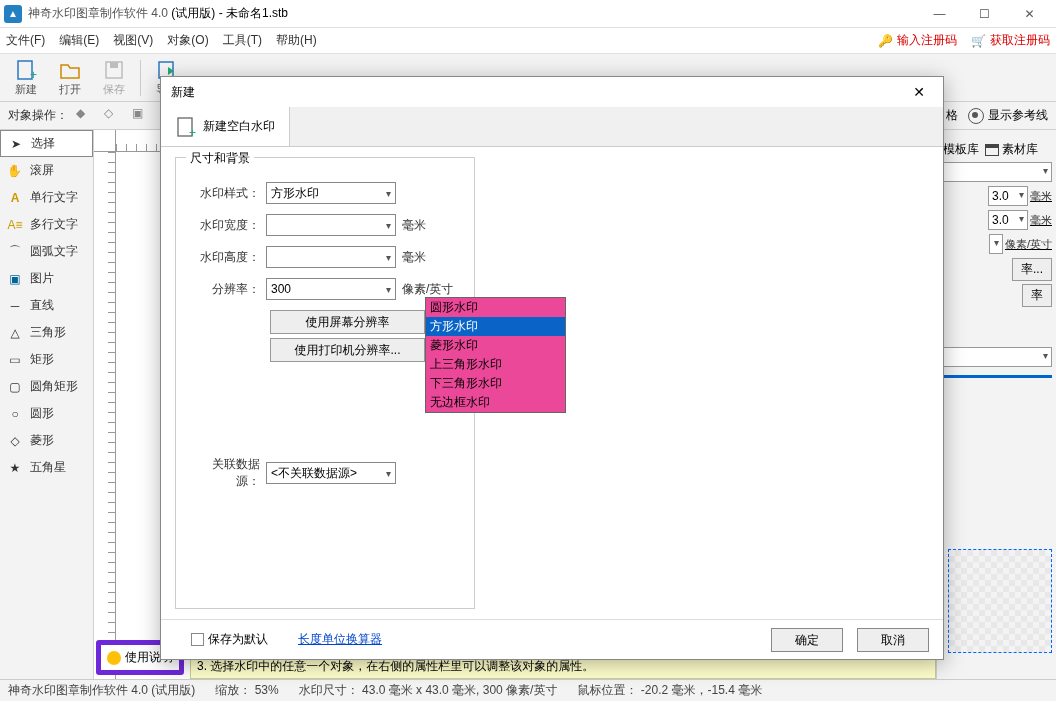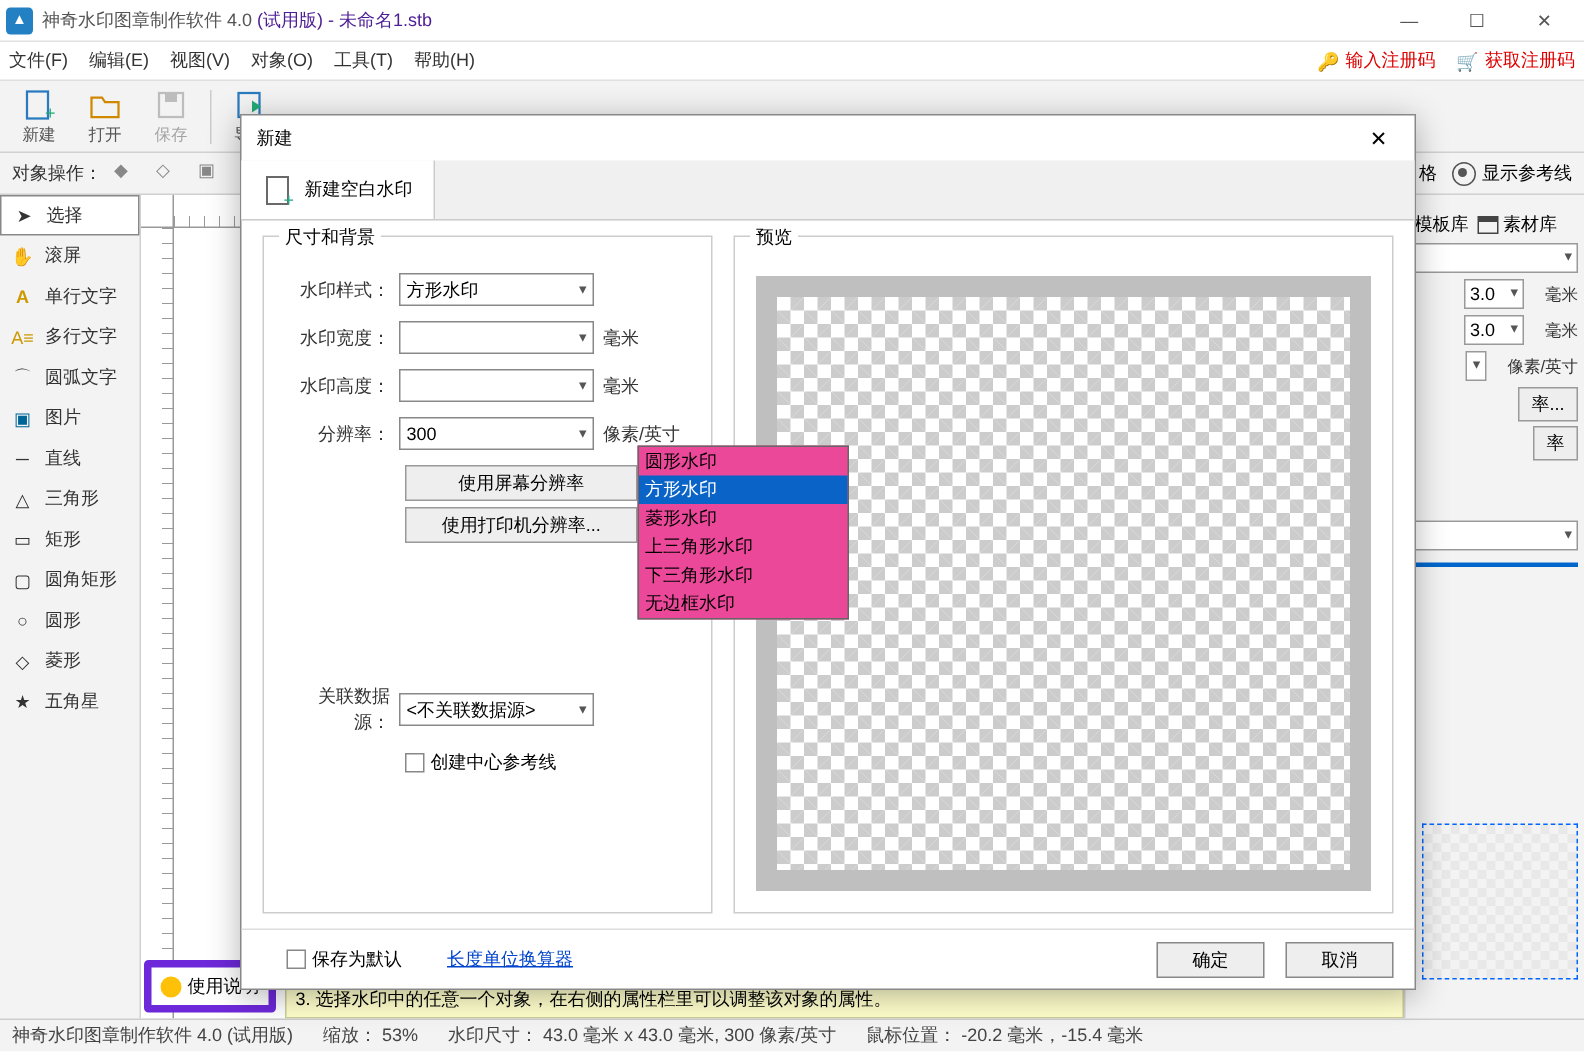--- a/index.html
+++ b/index.html
@@ -1,21 +1,21 @@
 <!DOCTYPE html>
 <html><head>
 <meta charset="utf-8">
 <style>
 * { box-sizing: border-box; margin: 0; padding: 0; font-family: "Microsoft YaHei", sans-serif; font-size: 12px; }
 body { background: #fff; width: 1056px; height: 701px; overflow: hidden; position: relative; }
 
 .titlebar { height: 28px; background: #fff; display: flex; align-items: center; padding: 0 4px; border-bottom: 1px solid #e0e0e0; }
 .titlebar .icon { width: 18px; height: 18px; background: #2380c3; border-radius: 3px; margin-right: 6px; display:flex;align-items:center;justify-content:center;color:#fff;font-size:10px; }
 .titlebar .title { color: #555; }
-.titlebar .title .dim { color: #4c1d95; }
+.titlebar .title .dim { color: #000000; }
 .titlebar .spacer { flex: 1; }
 .winbtn { width: 45px; height: 28px; display: flex; align-items: center; justify-content: center; color: #555; }
 
 .menubar { height: 26px; display: flex; align-items: center; padding: 0 6px; gap: 14px; border-bottom: 1px solid #e0e0e0; }
 .menubar .mitem { color: #333; }
 .menubar .mspacer { flex: 1; }
 .menubar .reg { color: #d00; display: flex; align-items: center; gap: 4px; }
 .key-icon { color: #d00; }
 .cart-icon { color: #d00; }
 
@@ -41,21 +41,21 @@
 .tool .ticon { width: 18px; height: 18px; display:flex;align-items:center;justify-content:center; }
 .canvas-area { flex:1; position:relative; background:#fff; }
 .ruler-h { position:absolute; top:0; left:22px; right:0; height:22px; background:#fff; border-bottom:1px solid #999; background-image: repeating-linear-gradient(to right, #999 0 1px, transparent 1px 10px); background-size: 10px 8px; background-position: 0 14px; background-repeat: repeat-x; }
 .ruler-v { position:absolute; top:22px; left:0; bottom:0; width:22px; background:#fff; border-right:1px solid #999; background-image: repeating-linear-gradient(to bottom, #999 0 1px, transparent 1px 10px); background-size: 8px 10px; background-position: 14px 0; background-repeat: repeat-y; }
 .ruler-corner { position:absolute;top:0;left:0;width:22px;height:22px;background:#fff;border-right:1px solid #999;border-bottom:1px solid #999; }
 
 .rightpanel { width: 120px; background: #f3f3f3; border-left: 1px solid #d0d0d0; padding: 4px; }
 .rtabs { display:flex; gap:6px; height:24px; align-items:flex-end; padding:0 2px; }
 .rtab { display:flex;align-items:center;gap:3px; }
 .bank-icon { display:inline-block;width:14px;height:12px;border:1px solid #444;border-top:4px solid #444;position:relative; }
-.rrow { display:flex; align-items:center; gap:14px; margin:4px 0; justify-content:flex-end; }
+.rrow { display:flex; align-items:center; gap:2px; margin:4px 0; justify-content:flex-end;text-decoration:underline; }
 .rrow .combo { flex:1; height:20px; border:1px solid #999; background:#fff; position:relative; }
 .rrow .combo:after { content:'▾'; position:absolute; right:3px; top:2px; font-size:10px; color:#555; }
 .rrow .unit { font-size:11px; color:#333; }
 .rbtnrow { display:flex; justify-content:flex-end; margin:3px 0; }
 .rbtn { border:1px solid #999; background:#eee; padding:2px 8px; }
 .bluesep { height:3px; background:#0066cc; margin:8px 0 4px 0; }
 
 .help-box { position:absolute; left:96px; bottom:0; right:0; background:#ffffcc; border:1px solid #cc9; padding:3px 6px; font-size:11px; line-height:1.4; }
 .help-btn { position:absolute; left:2px; bottom:4px; background:#fff; border:5px solid #6d28d9; padding:4px 6px; display:flex; align-items:center; gap:4px; border-radius:3px; }
 .bulb { width:14px;height:14px;background:#ffc107;border-radius:50%; }
@@ -376,30 +376,22 @@
         <div class="subbtn">使用屏幕分辨率</div>
         <div class="subbtn">使用打印机分辨率...</div>
 
         <div style="height:80px"></div>
         <div class="frow">
           <div class="flabel">关联数据源：</div>
           <div class="finput">
               <span>&lt;不关联数据源&gt;</span>
             </div>
         </div>
-        <div class="chk">
-          <div class="chkbox"></div>
-          <span>创建中心参考线</span>
-        </div>
-      </div>
-
-      <div class="group preview-group">
-        <div class="group-label">预览</div>
-        <div class="checker"></div>
-      </div>
+      </div>
+
     </div>
     <div class="dlg-footer">
       <div class="chk" style="margin:16px">
         <div class="chkbox"></div>
         <span>保存为默认</span>
       </div>
       <span class="link">长度单位换算器</span>
       <div class="ffspacer"></div>
       <div class="dlg-btn">确定</div>
       <div class="dlg-btn">取消</div>

